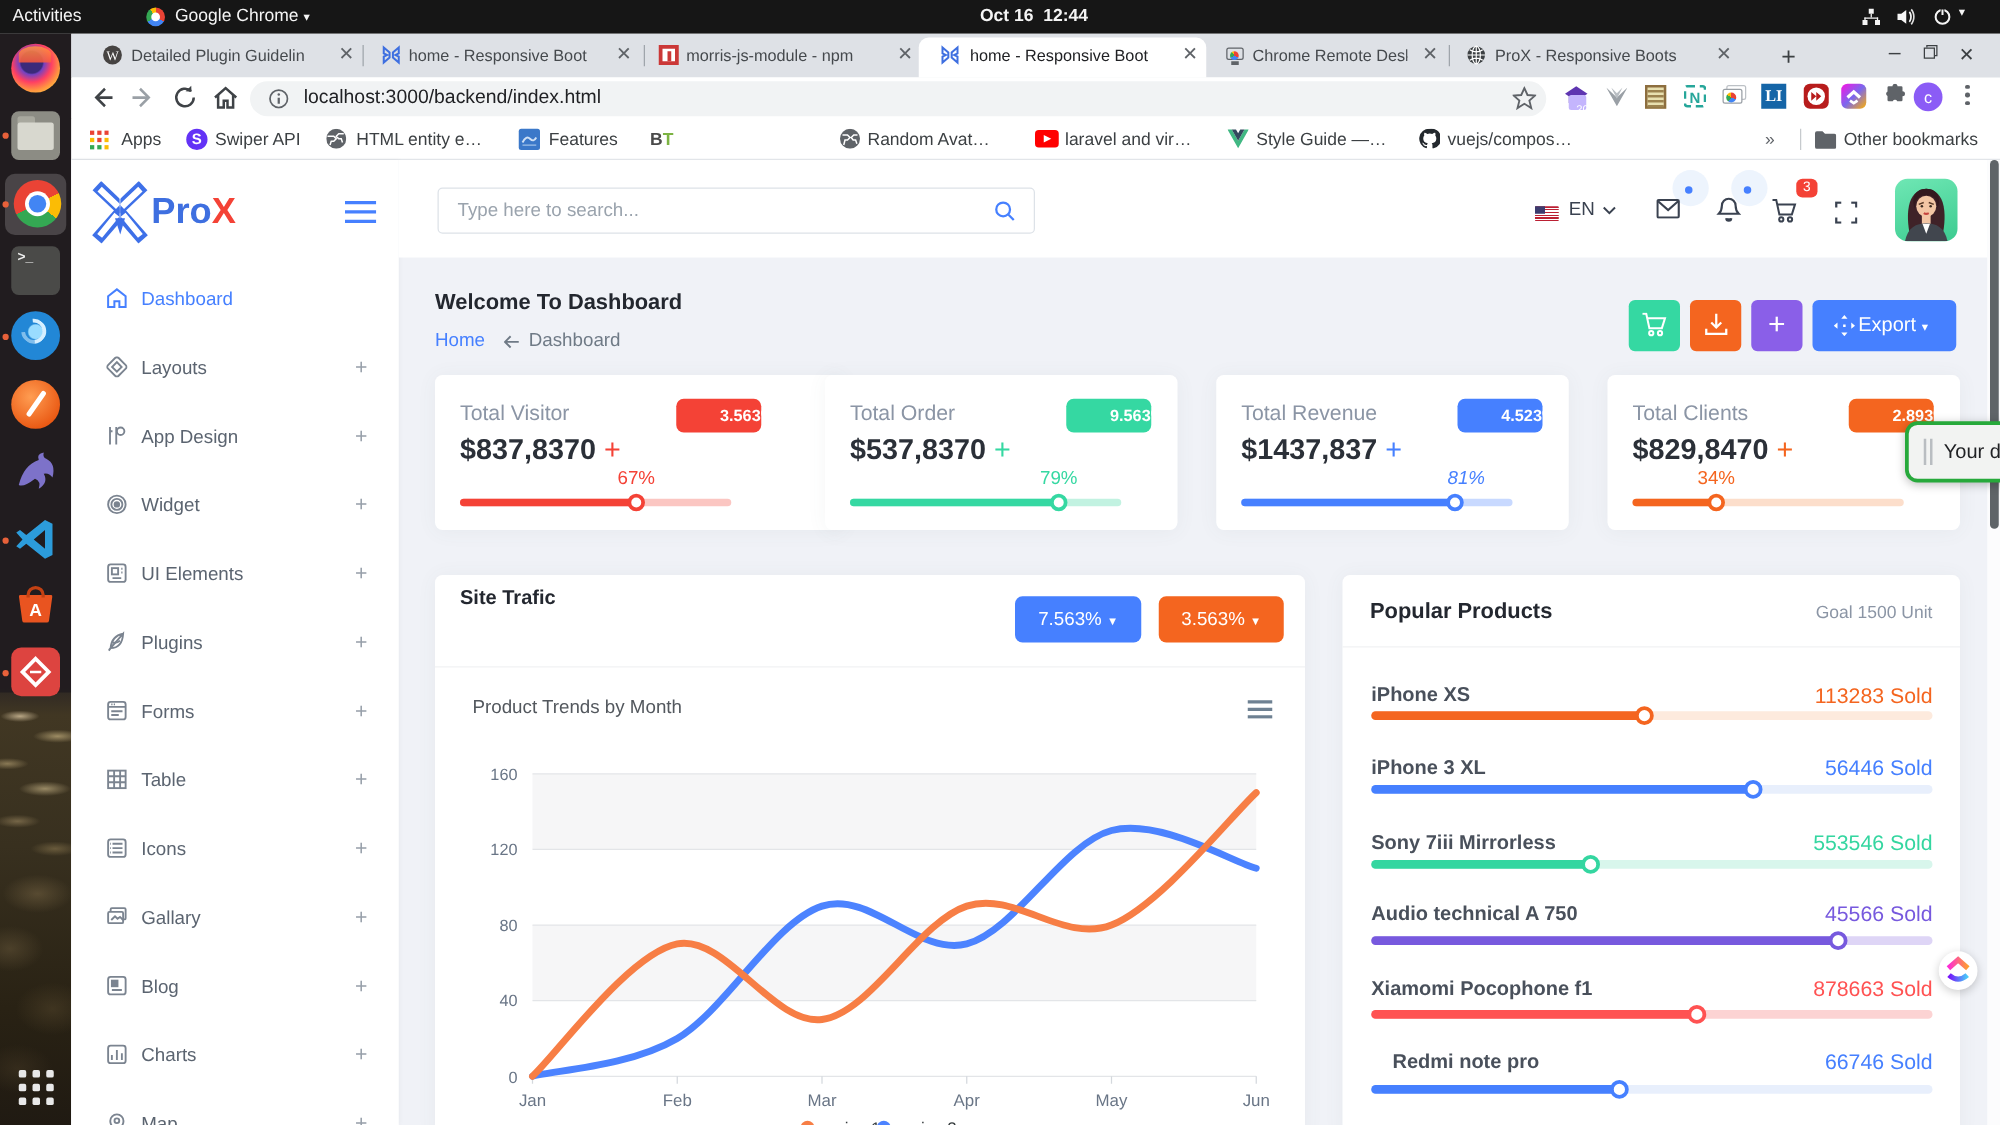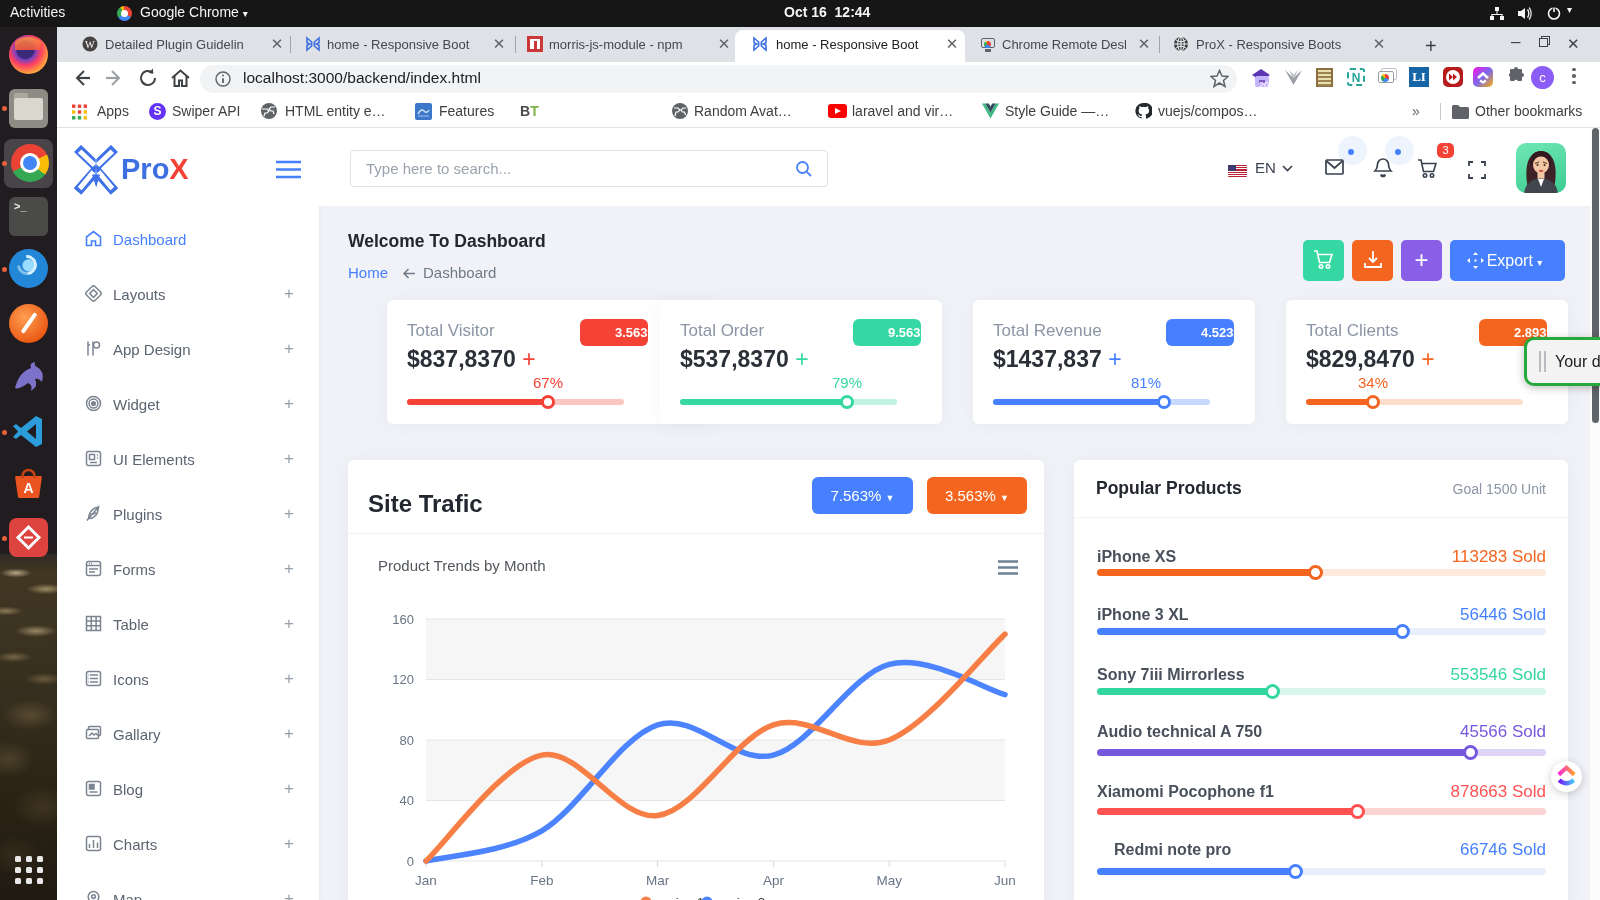--- a/index.html
+++ b/index.html
@@ -251,21 +251,21 @@
         <circle cx="8" cy="4.6" r="1" fill="#5f6368" stroke="none"></circle>
       </svg>
     <div class="navic" style="left:186px; top:7px; font-size:15.5px; color:#202124;">localhost:3000/backend/index.html</div>
     <svg class="navic" style="left:1153px; top:7px;" width="19" height="19" viewBox="0 0 19 19" fill="none" stroke="#5f6368" stroke-width="1.5">
         <path d="M9.5 1.5 L12 7 L18 7.5 L13.5 11.5 L15 17.5 L9.5 14 L4 17.5 L5.5 11.5 L1 7.5 L7 7 Z"></path>
       </svg>
 
     <div class="navic" style="left:1194px; top:6px; width:20px; height:20px;"><svg width="20" height="20" viewBox="0 0 20 20">
           <path d="M10 1 L19 7 L10 13 L1 7 Z" fill="#5e35b1"></path>
           <path d="M4 9 v5 a6 3 0 0 0 12 0 v-5" fill="#5e35b1"></path>
-        </svg><div style="position:absolute; left:4px; top:8px; width:14px; height:11px; background:#7e57c2; border:4px solid #c4b5fd; border-radius:2px; color:#fff; font-size:9px; text-align:center; line-height:11px;">20</div></div>
+        </svg><div style="position:absolute; left:4px; top:8px; width:14px; height:11px; background:#7e57c2; border:6px solid #c4b5fd; border-radius:2px; color:#fff; font-size:9px; text-align:center; line-height:11px;">20</div></div>
     <svg class="navic" style="left:1228px; top:8px;" width="17" height="15" viewBox="0 0 17 15">
         <path d="M0 0 L8.5 8 L17 0 L8.5 15 Z" fill="#9aa0a6"></path>
         <path d="M4 0 L8.5 4.5 L13 0 L8.5 9 Z" fill="#b9bec3"></path>
       </svg>
     <div class="navic" style="left:1259px; top:6px; width:17px; height:19px; background:#e8e0b0; border:2px solid #8d6e3f;">
         <div style="margin-top:2px; height:2px; background:#9c8350;"></div>
         <div style="margin-top:2px; height:2px; background:#9c8350;"></div>
         <div style="margin-top:2px; height:2px; background:#9c8350;"></div>
         <div style="margin-top:2px; height:2px; background:#9c8350;"></div>
       </div>
@@ -555,21 +555,21 @@
           </svg></div>
       <div class="hbtn" style="left:1033px; top:34px; background:#f4651f;"><svg style="margin-top:10px;" width="20" height="20" viewBox="0 0 20 20" fill="none" stroke="#fff" stroke-width="1.8">
             <path d="M10 1 V11 M6 8 L10 12 L14 8"></path>
             <path d="M2 13 V17 H18 V13"></path>
           </svg></div>
       <div class="hbtn" style="left:1082px; top:34px; background:#8a5fe8; font-size:24px; font-weight:300; line-height:39px;">+</div>
       <div class="hbtn" style="left:1131px; top:34px; width:115px; background:#4680ff; font-size:16px; line-height:41px;"><svg style="position:absolute; left:17px; top:12px;" width="17" height="17" viewBox="0 0 17 17" fill="#fff">
             <path d="M8.5 0 L11 3 H6 Z M8.5 17 L6 14 H11 Z M0 8.5 L3 6 V11 Z M17 8.5 L14 11 V6 Z M7.5 7.5 h2 v2 h-2 z"></path>
           </svg><span style="margin-left:14px;">Export</span> <span style="font-size:10px;">▾</span></div>
       <div id="cards">
-        <div class="card" style="left:29px; top:94px; width:327px; height:124px;margin-left:39px;">
+        <div class="card" style="left:29px; top:94px; width:327px; height:124px;">
           <div class="statname" style="left:20px; top:21px;">Total Visitor</div>
           <div class="badge" style="left:193px; top:19px; width:68px; height:27px; line-height:27px; background:#f44236;">3.563% <span style="font-size:11px;">▾</span></div>
           <div class="statval" style="left:20px; top:46px;">$837,8370 <span style="color:#f44236; font-weight:400;">+</span></div>
           <div style="position:absolute; left:123px; top:74px; width:76px; text-align:center; font-size:15px; color:#f44236;">67%</div>
           <div class="track" style="left:20px; top:99px; width:217px; background:#fbc6c2;">
               <div class="fill" style="width:141px; background:#f44236;"></div>
               <div class="knob" style="left:134px; border:3px solid #f44236;"></div>
             </div>
         </div>
         <div class="card" style="left:341px; top:94px; width:282px; height:124px;">
@@ -579,39 +579,39 @@
           <div style="position:absolute; left:149px; top:74px; width:76px; text-align:center; font-size:15px; color:#35d8a2;">79%</div>
           <div class="track" style="left:20px; top:99px; width:217px; background:#c2f2e1;">
               <div class="fill" style="width:167px; background:#35d8a2;"></div>
               <div class="knob" style="left:160px; border:3px solid #35d8a2;"></div>
             </div>
         </div>
         <div class="card" style="left:654px; top:94px; width:282px; height:124px;">
           <div class="statname" style="left:20px; top:21px;">Total Revenue</div>
           <div class="badge" style="left:193px; top:19px; width:68px; height:27px; line-height:27px; background:#4680ff;">4.523% <span style="font-size:11px;">▾</span></div>
           <div class="statval" style="left:20px; top:46px;">$1437,837 <span style="color:#4680ff; font-weight:400;">+</span></div>
-          <div style="position:absolute; left:135px; top:74px; width:76px; text-align:center; font-size:15px; color:#4680ff;">81%</div>
+          <div style="position:absolute; left:162px; top:74px; width:76px; text-align:center; font-size:15px; color:#4680ff;font-style:italic;">81%</div>
           <div class="track" style="left:20px; top:99px; width:217px; background:#c8d9ff;">
               <div class="fill" style="width:171px; background:#4680ff;"></div>
               <div class="knob" style="left:164px; border:3px solid #4680ff;"></div>
             </div>
         </div>
         <div class="card" style="left:967px; top:94px; width:282px; height:124px;">
           <div class="statname" style="left:20px; top:21px;">Total Clients</div>
           <div class="badge" style="left:193px; top:19px; width:68px; height:27px; line-height:27px; background:#f4651f;">2.893% <span style="font-size:11px;">▾</span></div>
           <div class="statval" style="left:20px; top:46px;">$829,8470 <span style="color:#f4651f; font-weight:400;">+</span></div>
           <div style="position:absolute; left:49px; top:74px; width:76px; text-align:center; font-size:15px; color:#f4651f;">34%</div>
           <div class="track" style="left:20px; top:99px; width:217px; background:#fcdecb;">
               <div class="fill" style="width:67px; background:#f4651f;"></div>
               <div class="knob" style="left:60px; border:3px solid #f4651f;"></div>
             </div>
         </div>
       </div>
       <div id="chartcard" class="card" style="left:29px; top:254px; width:696px; height:452px;">
-        <div style="position:absolute; left:20px; top:30px; font-size:24px; font-weight:bold; color:#23272f;">Site Trafic</div>
+        <div style="position:absolute; left:20px; top:10px; font-size:16px; font-weight:bold; color:#23272f;">Site Trafic</div>
         <div style="position:absolute; left:464px; top:17px; width:101px; height:37px; background:#4680ff; border-radius:6px; color:#fff; font-size:15px; text-align:center; line-height:37px;">7.563% <span style="font-size:9px;">▼</span></div>
         <div style="position:absolute; left:579px; top:17px; width:100px; height:37px; background:#f4651f; border-radius:6px; color:#fff; font-size:15px; text-align:center; line-height:37px;">3.563% <span style="font-size:9px;">▼</span></div>
         <div style="position:absolute; left:0; top:73px; width:696px; height:1px; background:#f1f2f4;"></div>
         <div style="position:absolute; left:30px; top:97px; font-size:15px; color:#53585e;">Product Trends by Month</div>
         <svg style="position:absolute; left:650px; top:100px;" width="20" height="15" viewBox="0 0 20 15" stroke="#6e8192" stroke-width="2.6">
             <path d="M0 1.5 h20 M0 7.5 h20 M0 13.5 h20"></path>
           </svg>
         <svg style="position:absolute; left:0; top:140px;" width="696" height="312" viewBox="0 0 696 312">
           <rect x="78" y="19" width="579" height="60.5" fill="#f6f6f7"></rect>
           <rect x="78" y="140" width="579" height="60.5" fill="#f6f6f7"></rect>

